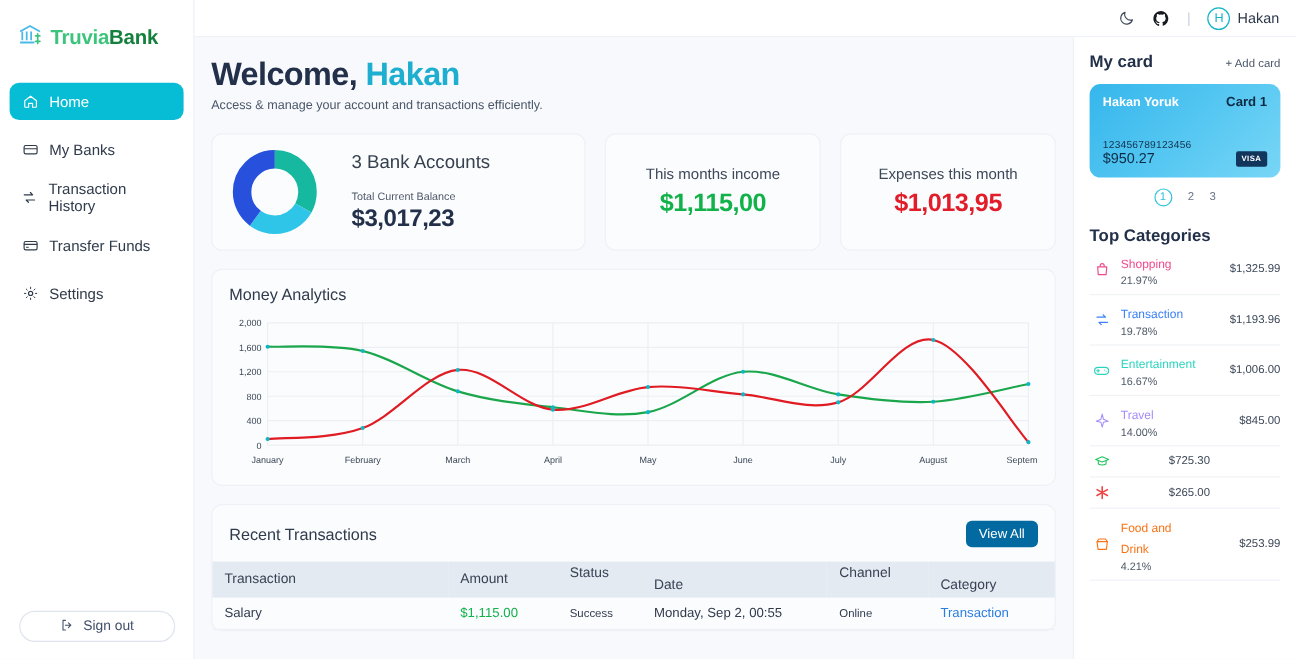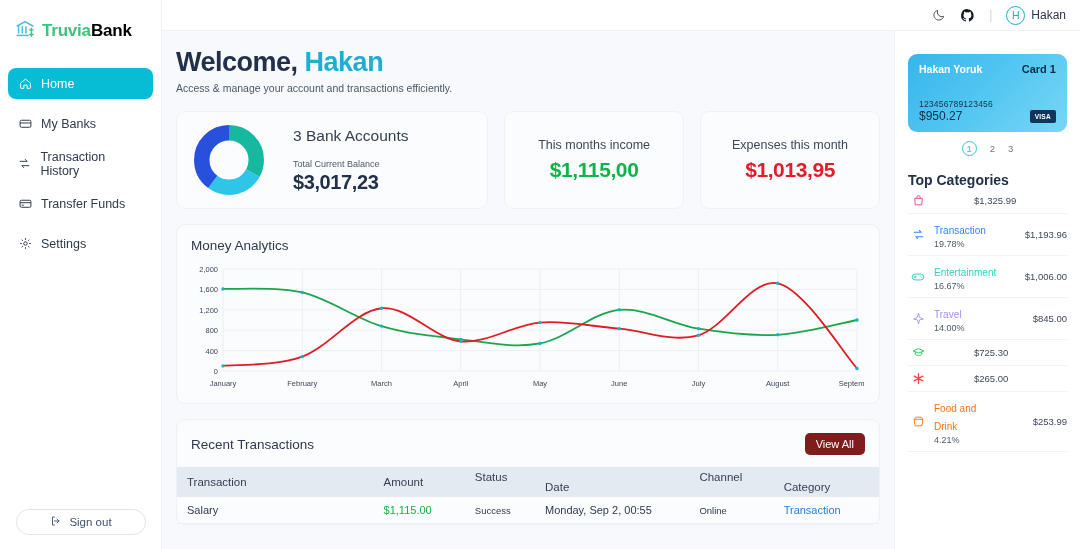--- a/index.html
+++ b/index.html
@@ -14,21 +14,21 @@
   
   .sidebar {
     width: 162px; height: 549px; background: #ffffff;
     border-right: 1px solid #eef1f6;
     display: flex; flex-direction: column; flex-shrink: 0;
     position: relative;
   }
   .logo-row { display: flex; align-items: center; gap: 6px; padding: 18px 0 0 14px; }
   .logo-text { font-size: 17px; font-weight: bold; letter-spacing: -0.2px; }
   .logo-text .t1 { color: #3cc47c; }
-  .logo-text .t2 { color: #000000; }
+  .logo-text .t2 { color: #15803d; }
 
   .nav { margin-top: 24px; display: flex; flex-direction: column; gap: 9px; padding: 0 8px; }
   .nav-item {
     display: flex; align-items: center; gap: 9px;
     height: 31px; padding: 0 10px; border-radius: 8px;
     font-size: 12.5px; color: #2f3a4b; cursor: pointer;
   }
   .nav-item.active { background: #07bdd6; color: #ffffff; }
   .nav-item .ico { width: 14px; height: 14px; display:flex; align-items:center; justify-content:center; }
 
@@ -81,21 +81,21 @@
   .money-value { font-size: 21px; font-weight: bold; letter-spacing: -0.4px; }
   .money-value.income { color: #12b24a; }
   .money-value.expense { color: #e11d2a; }
 
   .panel { background: #fbfcfe; border: 1px solid #eef1f6; border-radius: 9px; margin-top: 15px; }
   .panel-title { font-size: 13.5px; color: #2f3a4b; padding: 13px 0 0 14px; }
 
   .chart-box { padding: 8px 12px 6px 8px; }
   .tx-head { display: flex; align-items: center; justify-content: space-between; padding: 13px 14px 0 14px; }
   .viewall {
-    background: #7f1d1d; color: #fff; font-size: 11px;
+    background: #0369a1; color: #fff; font-size: 11px;
     padding: 5px 11px; border-radius: 5px; border: none; cursor: pointer;
   }
   table { width: 100%; border-collapse: collapse; margin-top: 12px; }
   thead tr { background: #e4eaf2; }
   th { font-size: 11.5px; color: #374253; font-weight: normal; text-align: left; padding: 9px 0 9px 10px; }
   th.s-shift { vertical-align: top; padding-top: 4px; }
   th.s-shift2 { vertical-align: bottom; padding-bottom: 4px; }
   td { font-size: 11px; color: #2f3a4b; padding: 7px 0 7px 10px; border-bottom: 1px solid #eef1f6; }
   td.amt { color: #12b24a; }
   td.small { font-size: 9.5px; margin-top: 30px; }
@@ -359,20 +359,24 @@
                 <td class="small">Online</td>
                 <td class="link">Transaction</td>
               </tr>
             </tbody>
           </table>
         </div>
 
       </div>
 
       <div class="right">
+        <div class="right-head">
+          <div class="right-title">My card</div>
+          <div class="add-card">+ Add card</div>
+        </div>
 
         <div class="bankcard">
           <div class="bc-top">
             <span class="bc-name">Hakan Yoruk</span>
             <span class="bc-label">Card 1</span>
           </div>
           <div>
             <div class="bc-num">123456789123456</div>
             <div class="bc-bot">
               <span class="bc-bal">$950.27</span>
@@ -389,20 +393,21 @@
 
         <div class="cats-title">Top Categories</div>
         <div id="cat-list">
             <div class="cat-row">
               <span class="cat-ico">
                 <svg width="13" height="13" viewBox="0 0 24 24" fill="none">
                   <path d="M5 8h14l-1 12H6z" stroke="#f0488d" stroke-width="1.8" stroke-linejoin="round"></path>
                   <path d="M9 8V6a3 3 0 016 0v2" stroke="#f0488d" stroke-width="1.8"></path>
                 </svg>
               </span>
+              <span class="cat-mid"><span class="cat-name" style="color:#f0488d">Shopping</span><div class="cat-pct">21.97%</div></span>
               <span class="cat-amt">$1,325.99</span>
             </div>
             <div class="cat-row">
               <span class="cat-ico">
                 <svg width="13" height="13" viewBox="0 0 24 24" fill="none">
                   <path d="M4 8h13l-3.5-3.5M20 16H7l3.5 3.5" stroke="#3b82f6" stroke-width="1.9" stroke-linecap="round" stroke-linejoin="round"></path>
                 </svg>
               </span>
               <span class="cat-mid"><span class="cat-name" style="color:#3b82f6">Transaction</span><div class="cat-pct">19.78%</div></span>
               <span class="cat-amt">$1,193.96</span>

